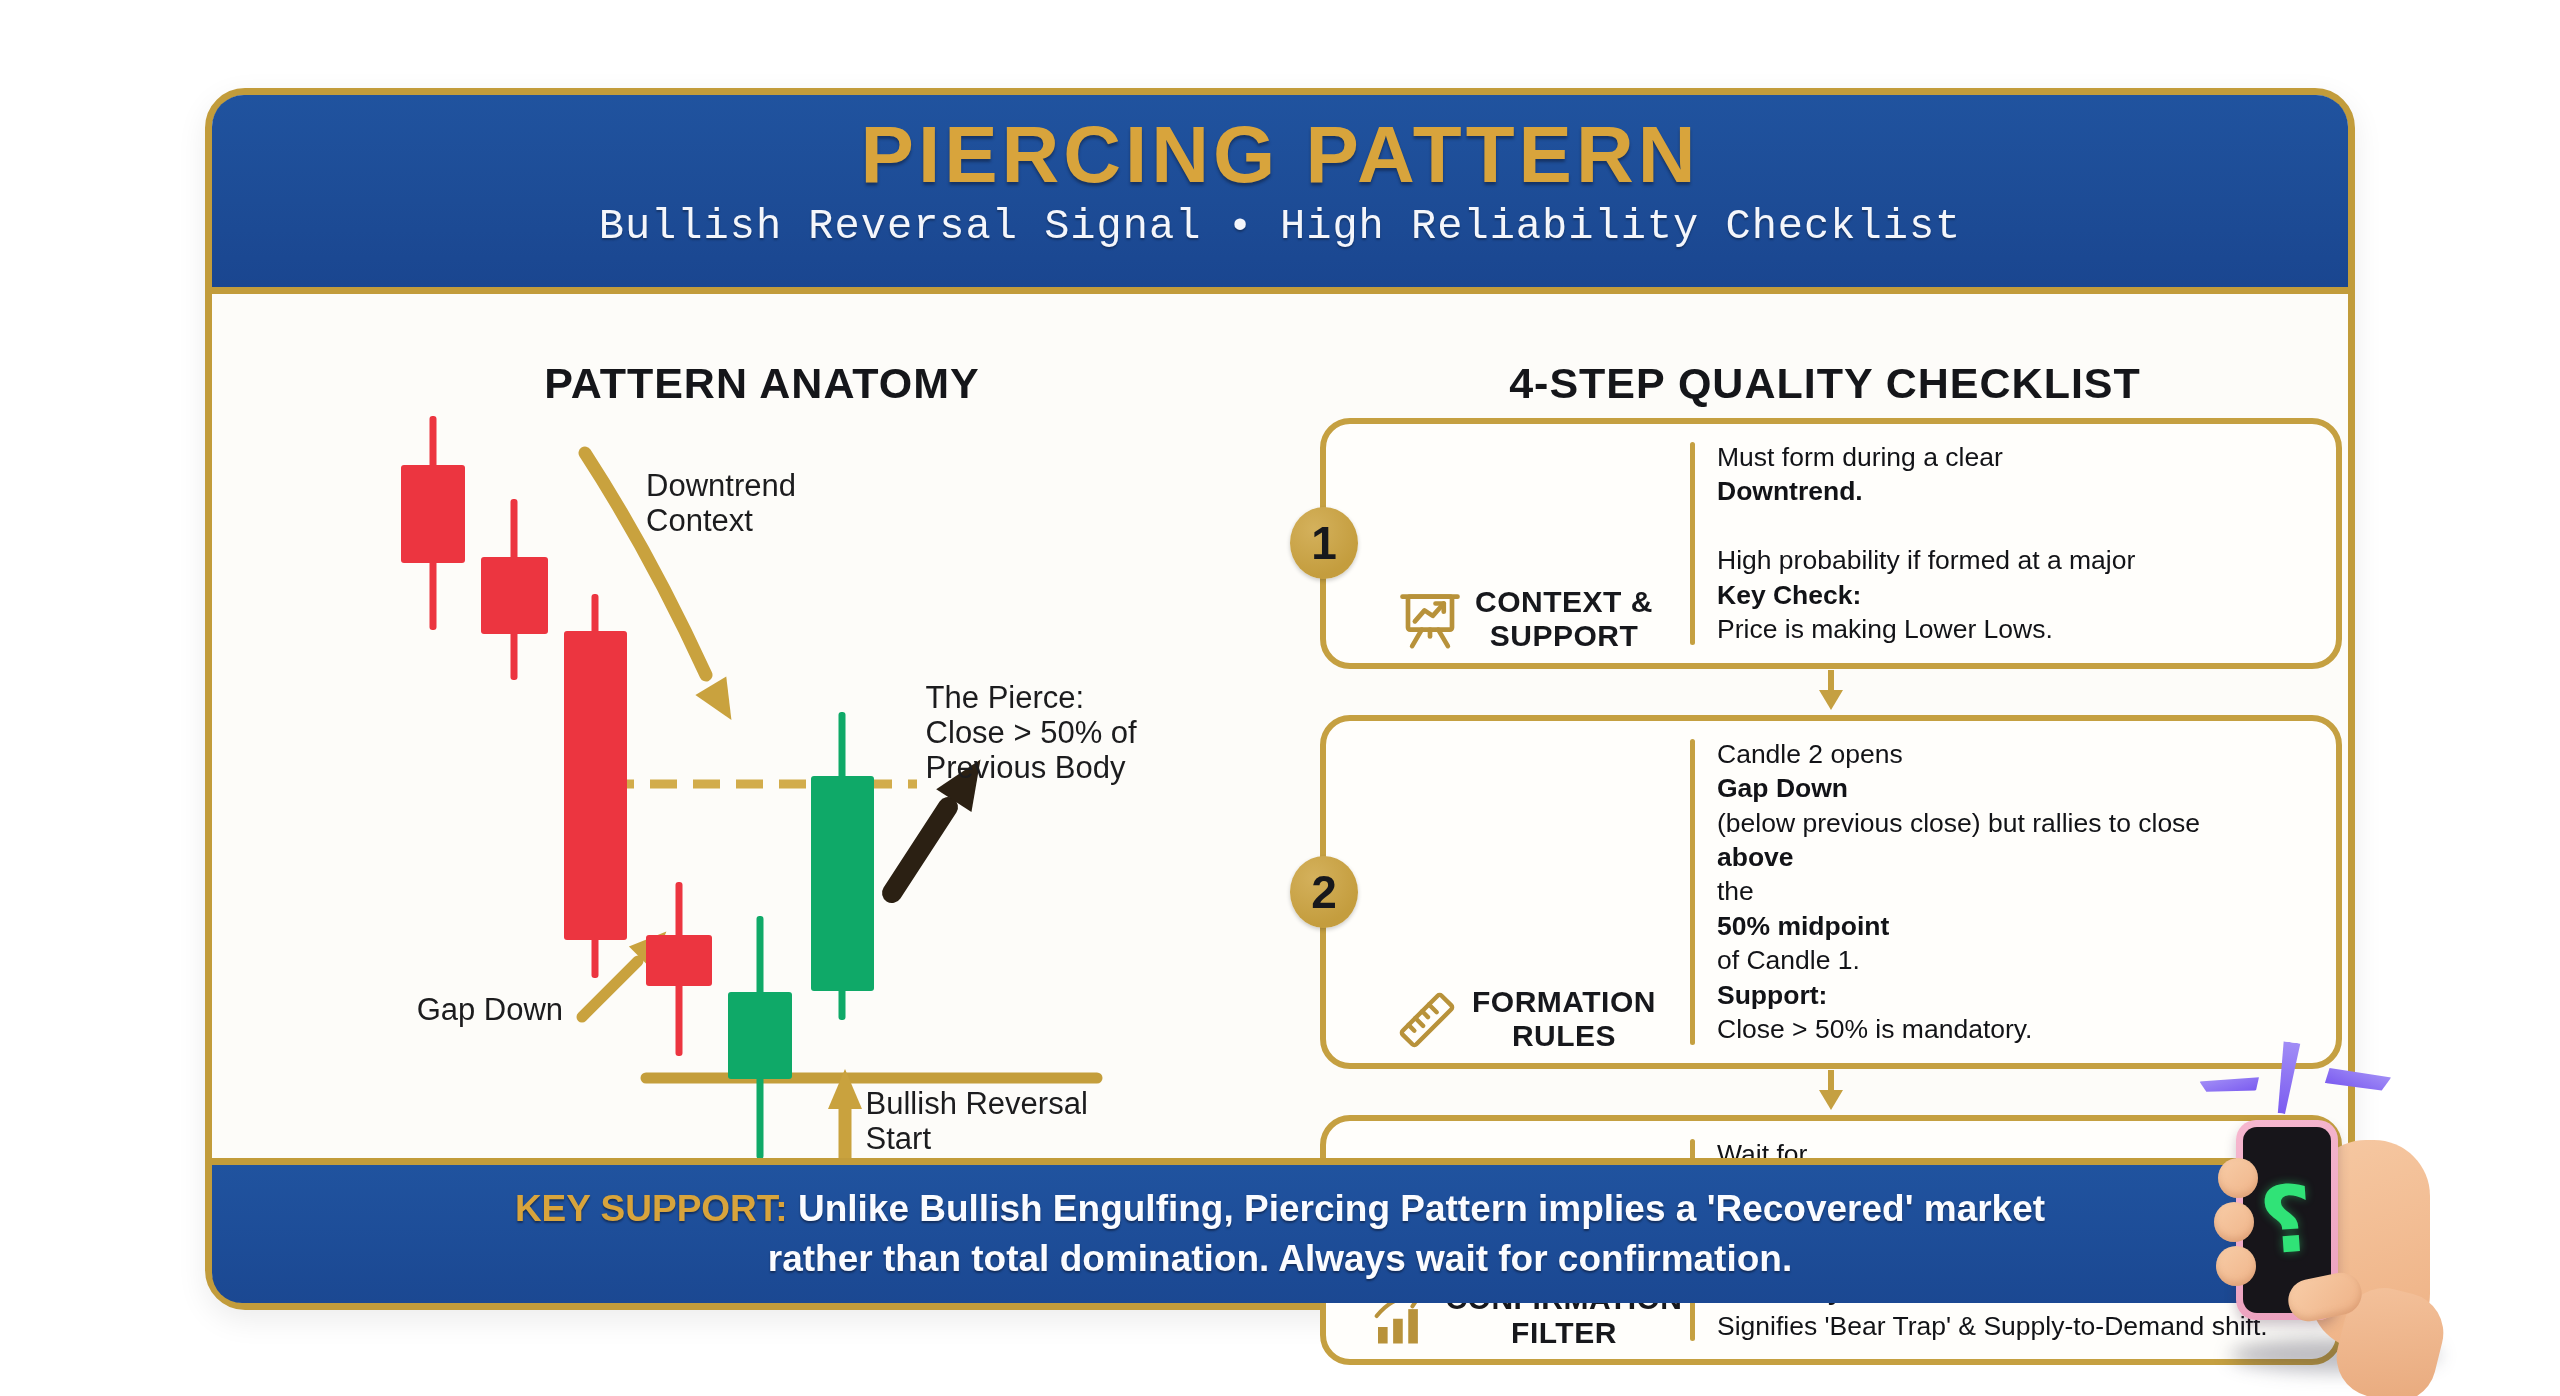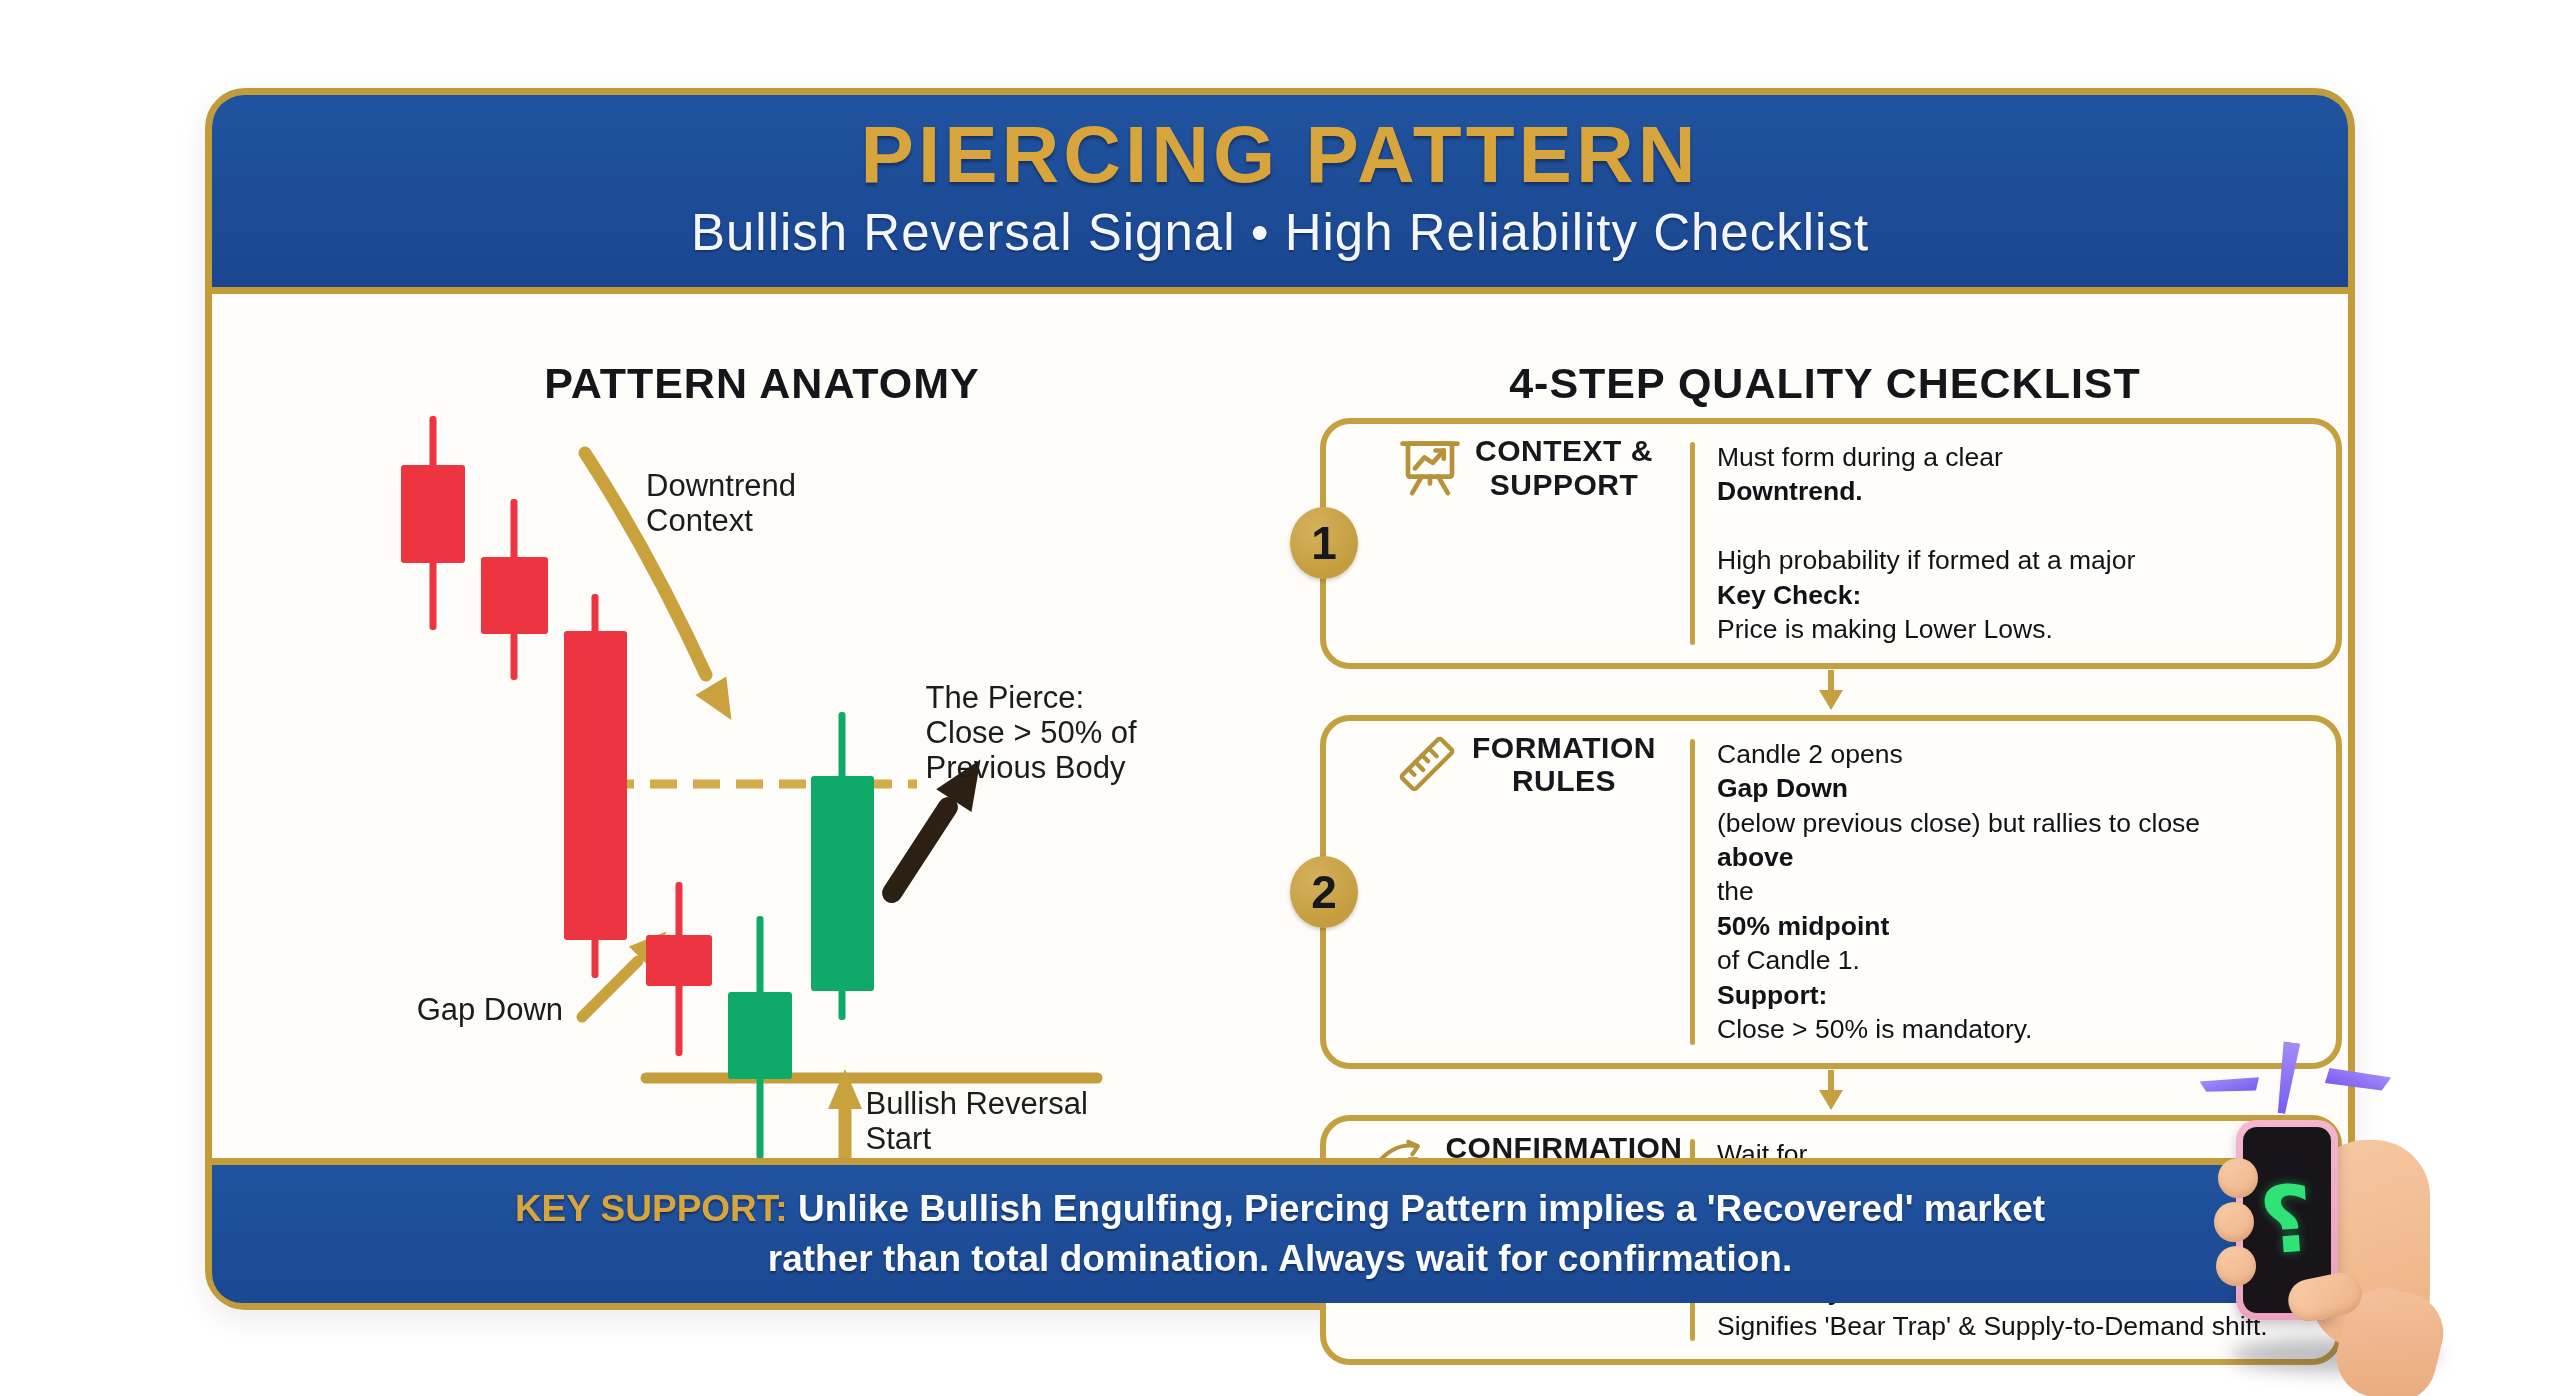--- a/index.html
+++ b/index.html
@@ -31,23 +31,24 @@
     overflow:hidden;
   }
   .card-header h1{
     margin:14px 0 0 0;
     font-size:80px;font-weight:800;letter-spacing:4px;
     color:#d8a43c;
     text-shadow:0 3px 3px rgba(10,20,40,.45);
   }
   .card-header p{
     margin:2px 0 0 0;
-    font-size:51px;font-weight:500;letter-spacing:1px;
+    font-size:42px;font-weight:500;letter-spacing:1px;
     color:#f4f6fb;
     text-shadow:0 2px 2px rgba(10,20,40,.4);
+    font-family:Liberation Mono, monospace;
   }
 
   
   .section-title{
     position:absolute;
     font-size:43px;font-weight:800;color:#15161a;letter-spacing:1px;
     text-align:center;
   }
   .anatomy-title{left:150px;top:228px;width:800px;}
   .checklist-title{left:1098px;top:228px;width:1030px;}
@@ -82,21 +83,21 @@
   .badge{
     position:absolute;left:-36px;top:50%;transform:translateY(-50%);
     width:68px;height:72px;border-radius:50%;
     background:radial-gradient(circle at 35% 30%,#d4b15c,#c49d3e 70%);
     display:flex;align-items:center;justify-content:center;
     box-shadow:0 2px 4px rgba(0,0,0,.2);
   }
   .badge .num{font-size:46px;font-weight:800;color:#17181c;}
   .label-col{
     width:330px;flex:0 0 330px;
-    display:flex;align-items:flex-start;justify-content:center;gap:12px;
+    display:flex;align-items:flex-end;justify-content:center;gap:12px;
     text-align:center;
   }
   .label-col .icon{width:66px;height:66px;flex:0 0 66px;display:block;}
   .label-col .icon svg{width:100%;height:100%;}
   .label-col .label{
     font-size:30px;font-weight:800;color:#17181c;line-height:1.12;letter-spacing:.5px;
   }
   .check-divider{width:5px;background:#c5a041;border-radius:3px;margin:8px 0;}
   .check-box .desc{
     flex:1;padding:6px 6px 6px 22px;

